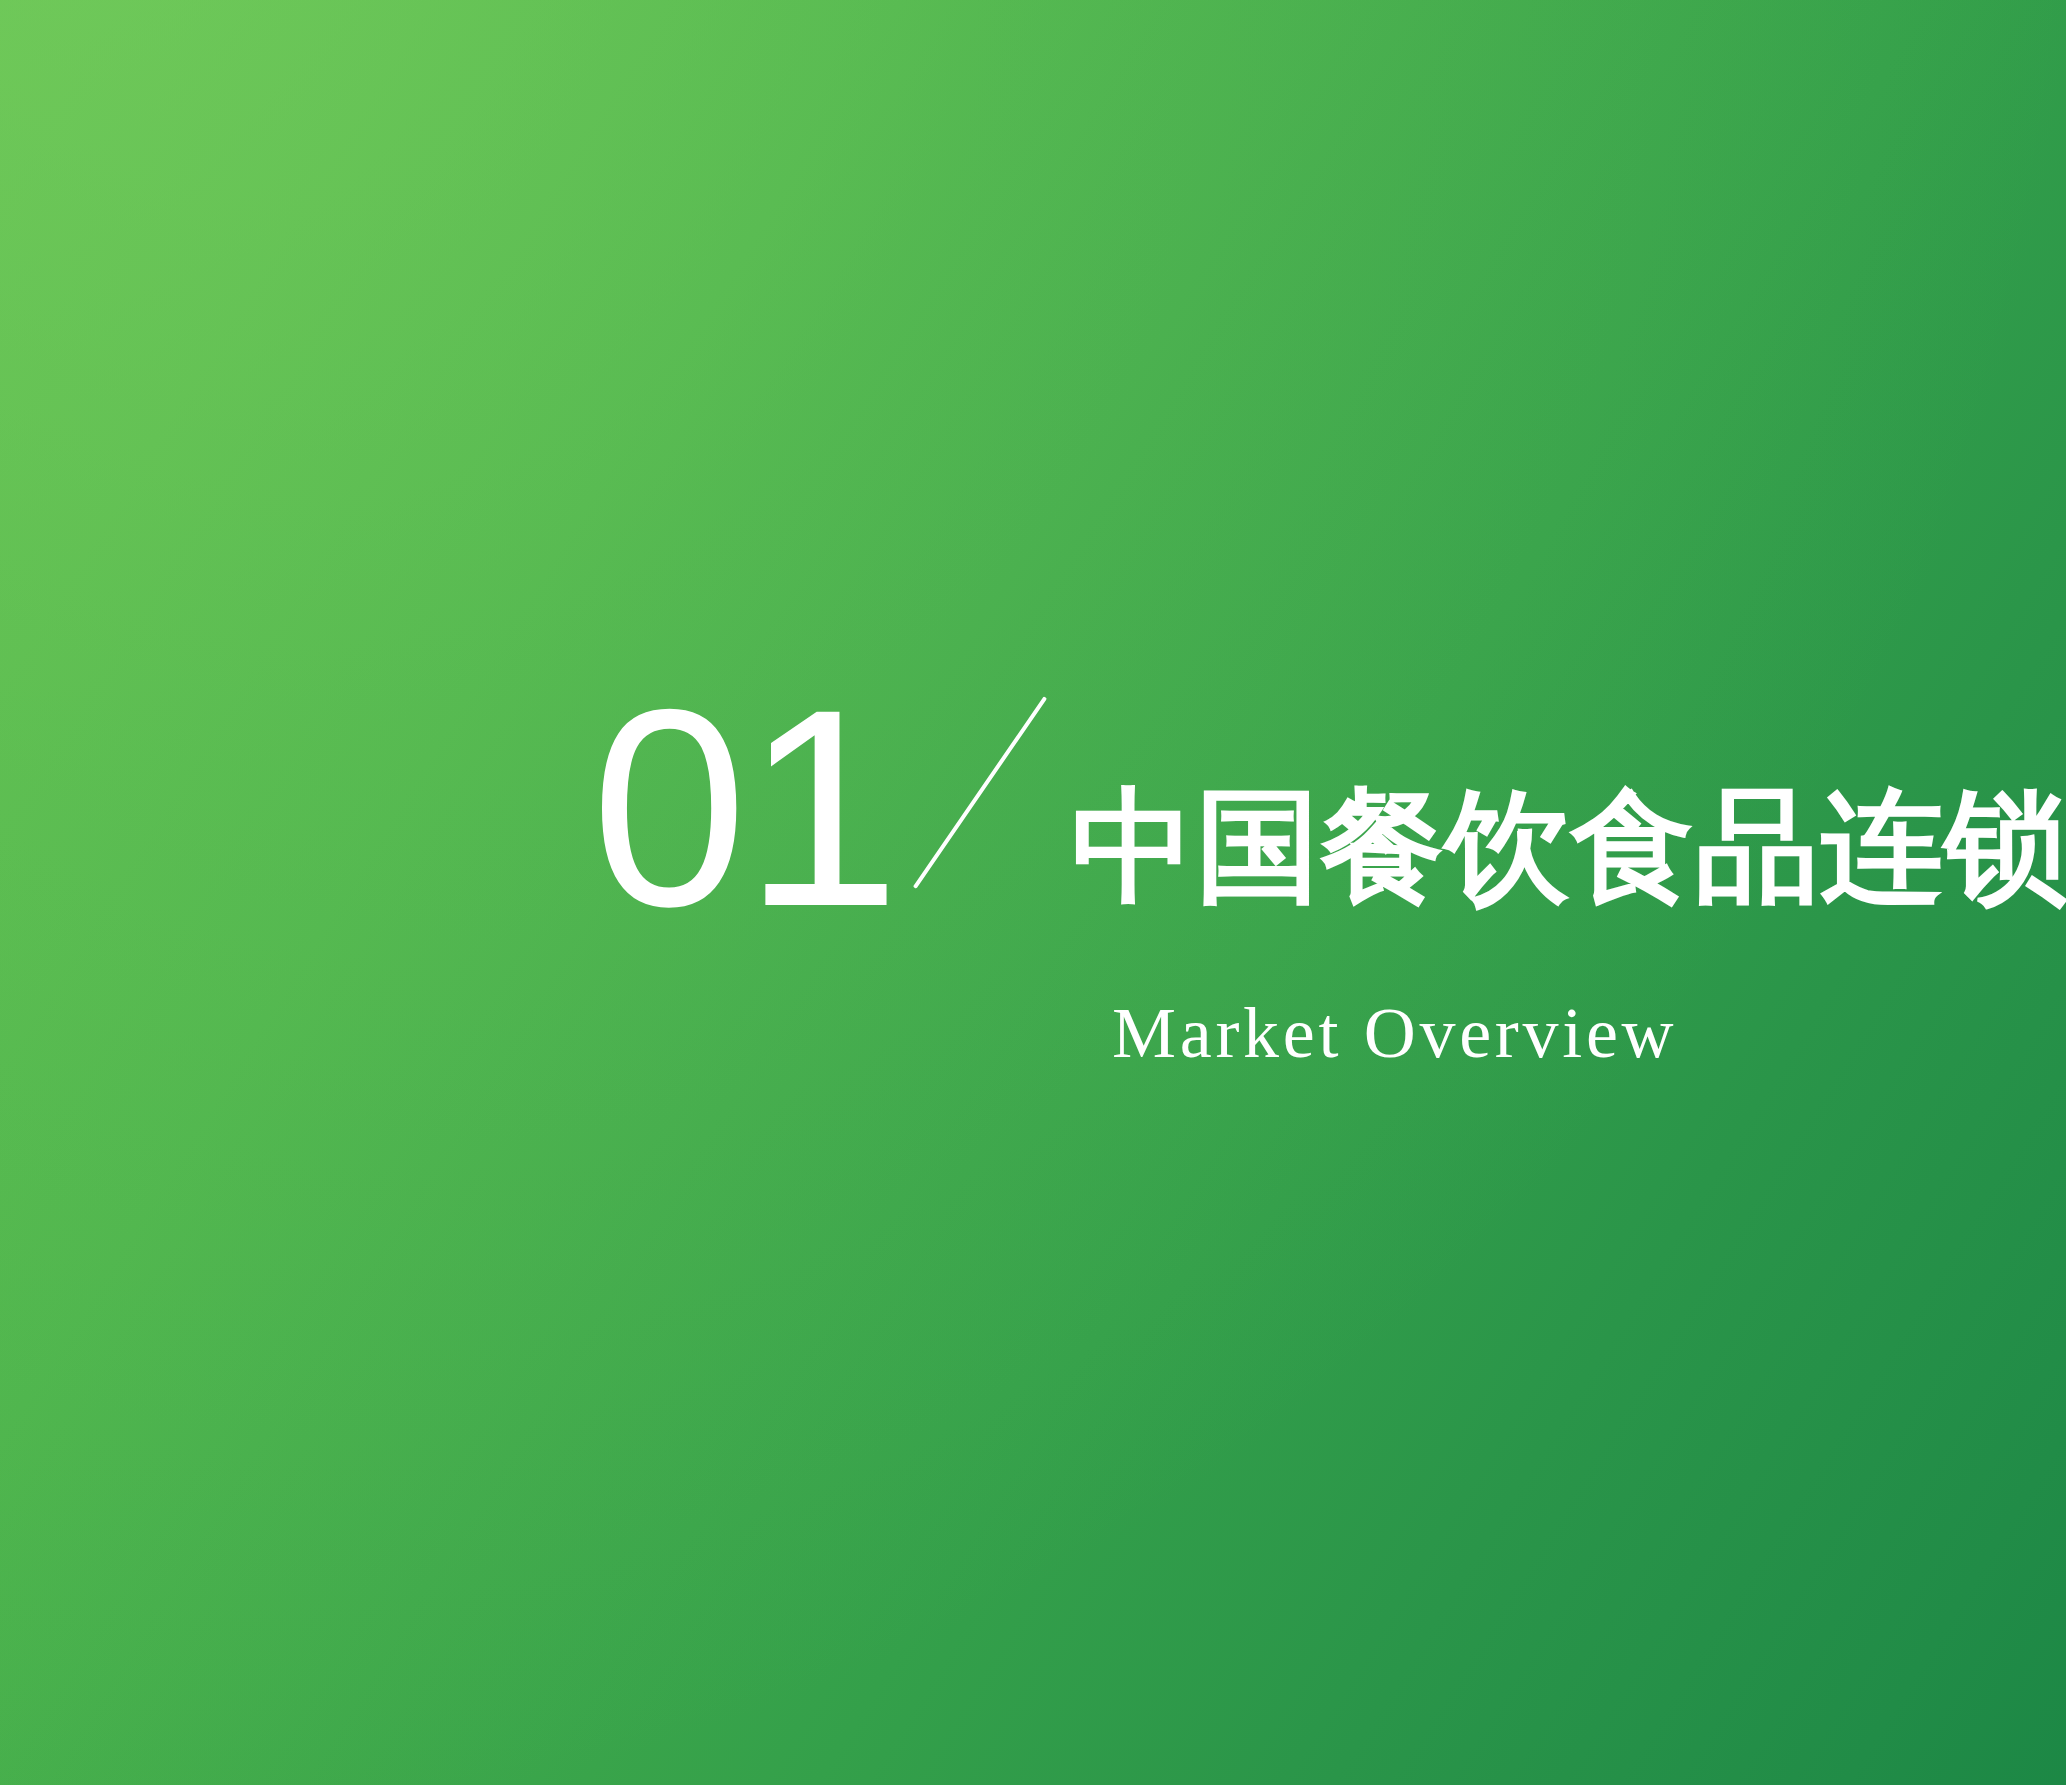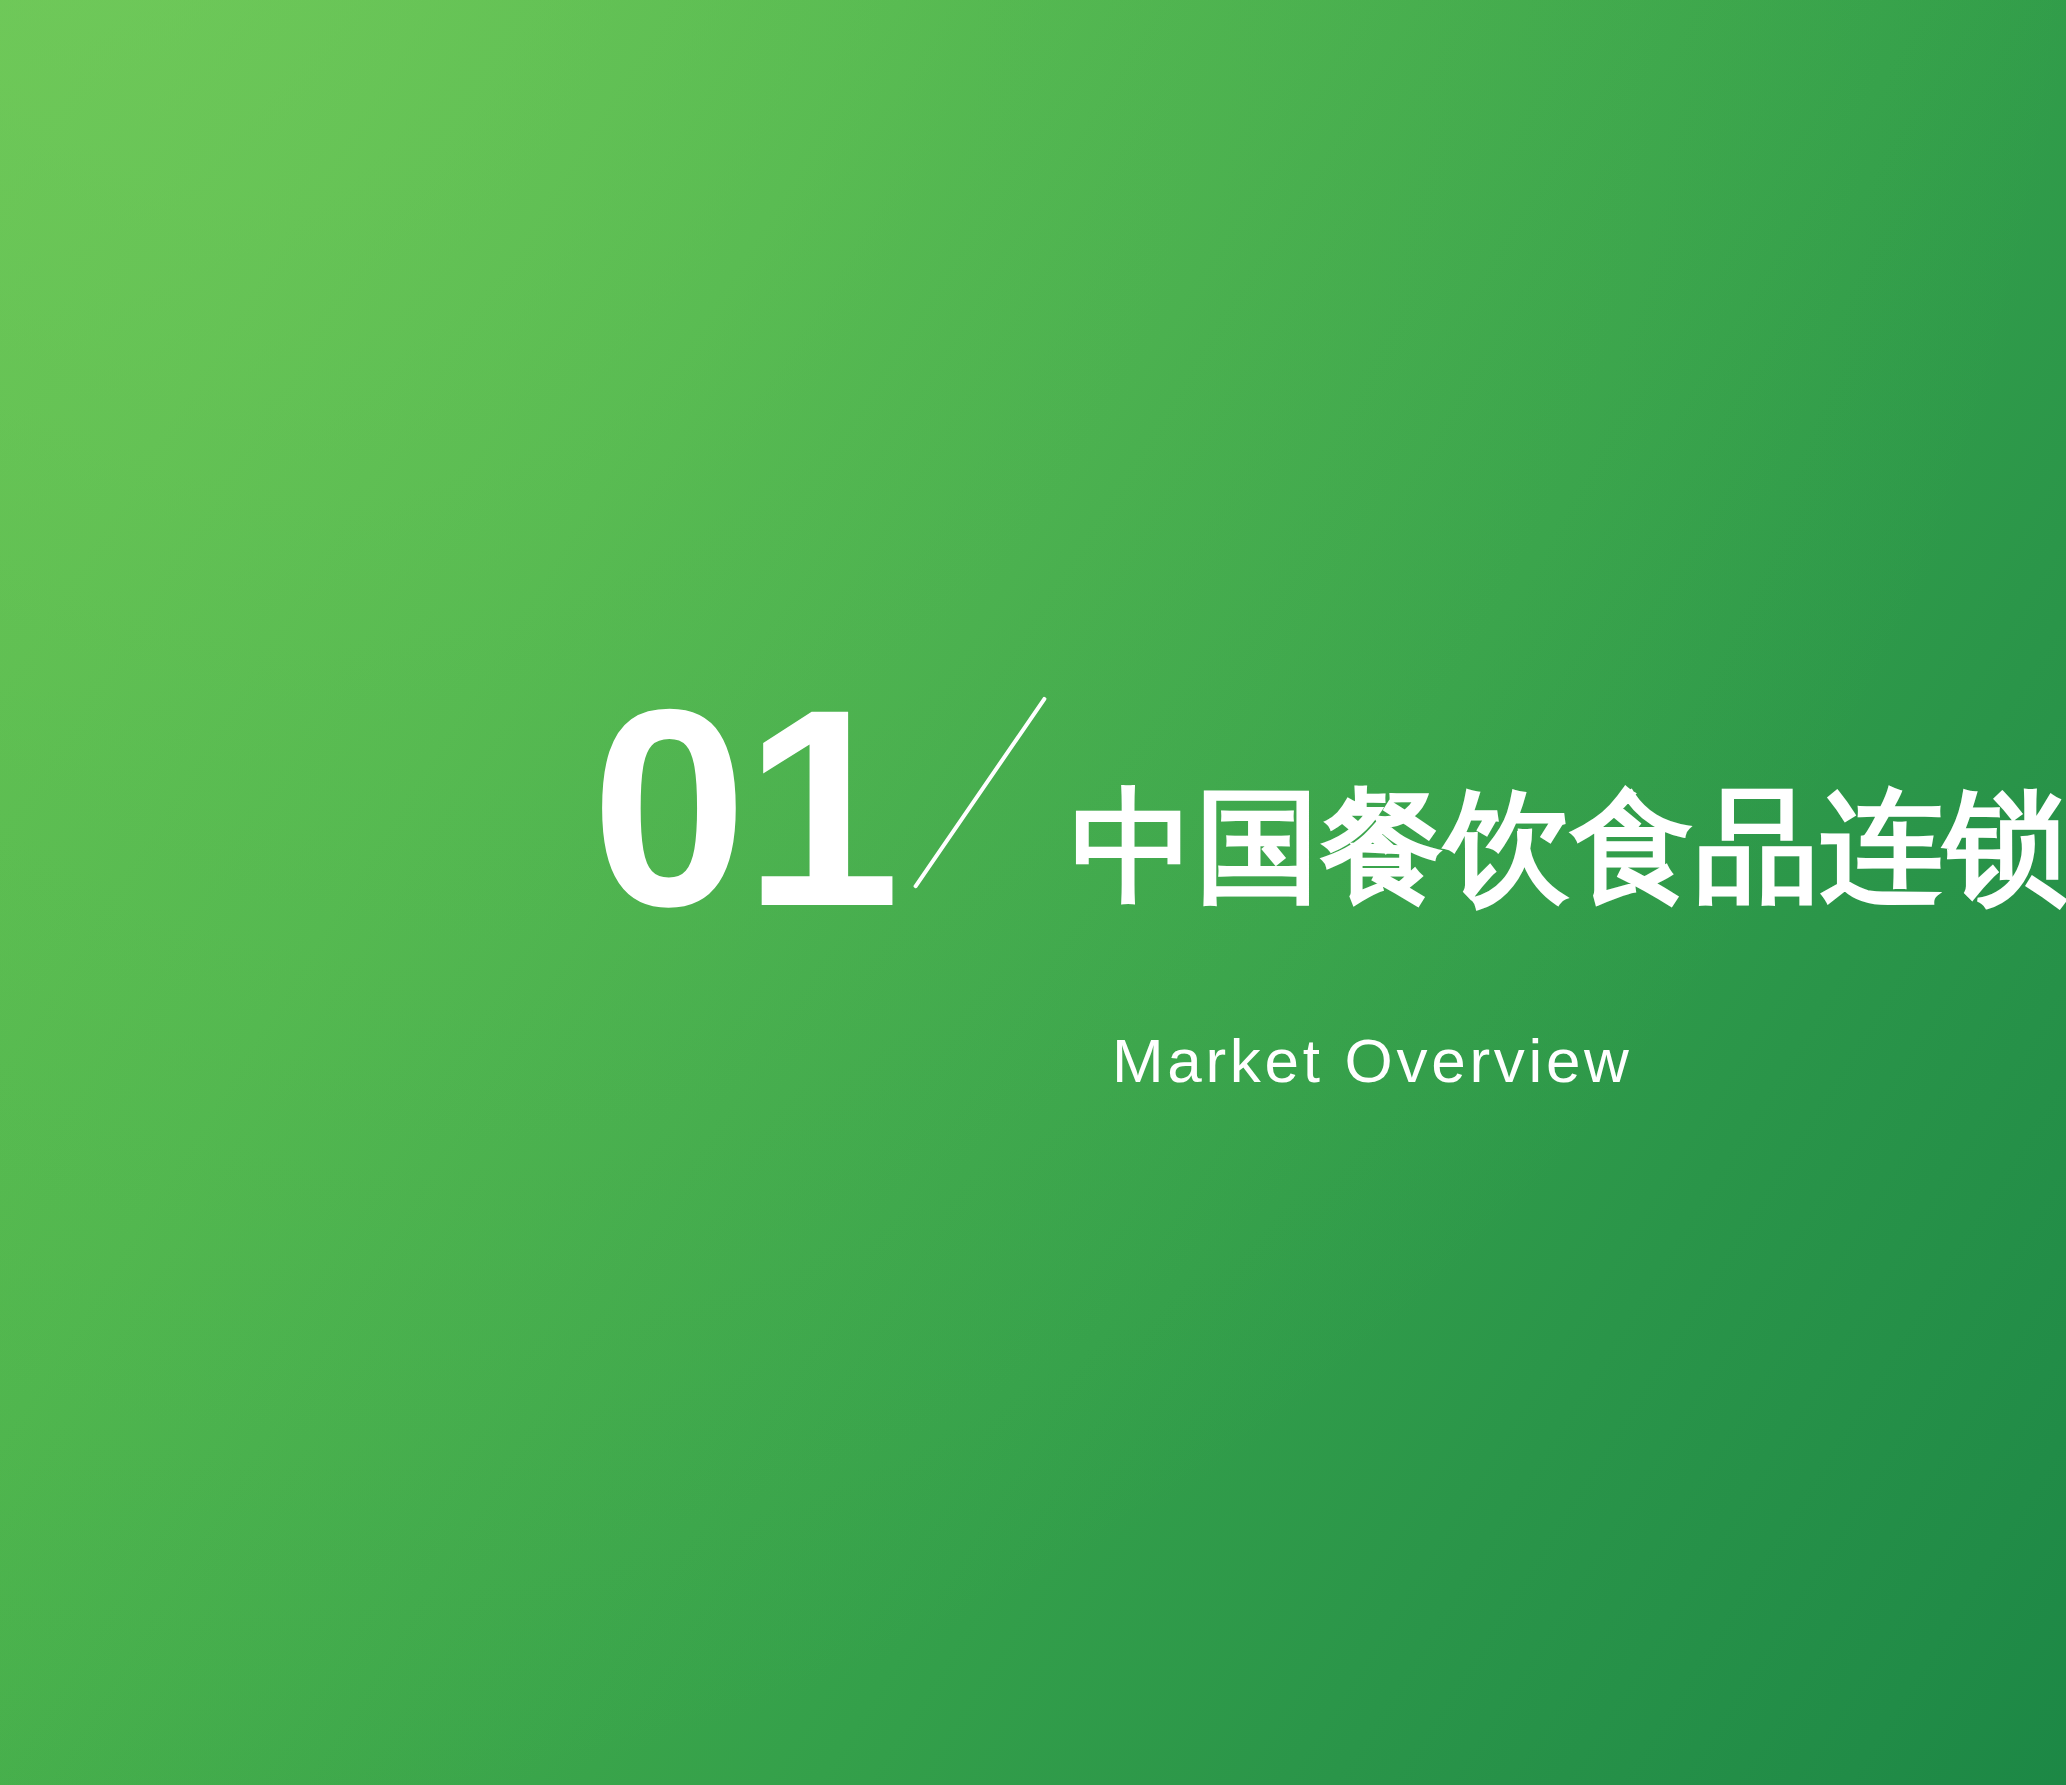--- a/index.html
+++ b/index.html
@@ -51,21 +51,21 @@
     left: 591px;
     top: 661px;
     display: flex;
     align-items: flex-end;
     white-space: nowrap;
   }
   .section-number {
     color: #ffffff;
     font-size: 281px;
     line-height: 0.86;
-    font-weight: 700;
+    font-weight: 400;
     letter-spacing: -3.3px;
     position: relative;
     top: 5px;
   }
   .slash {
     position: relative;
     width: 174px;
     height: 264px;
     flex: 0 0 auto;
   }
@@ -87,27 +87,28 @@
     font-weight: 700;
     line-height: 1;
     letter-spacing: 0.8px;
     position: relative;
     top: -17.4px;
   }
 
   .section-subtitle {
     position: absolute;
     left: 1112px;
-    top: 1030px;
+    top: 997px;
     color: #ffffff;
-    font-size: 62px;
+    font-size: 72px;
     font-weight: 300;
     letter-spacing: 3.7px;
     line-height: 1;
     white-space: nowrap;
+    font-family: Liberation Serif, serif;
   }
 </style>
 </head>
 <body>
 
 <div id="slide">
 
   <div class="bg-base"></div>
   <div class="bg-glow"></div>
 

